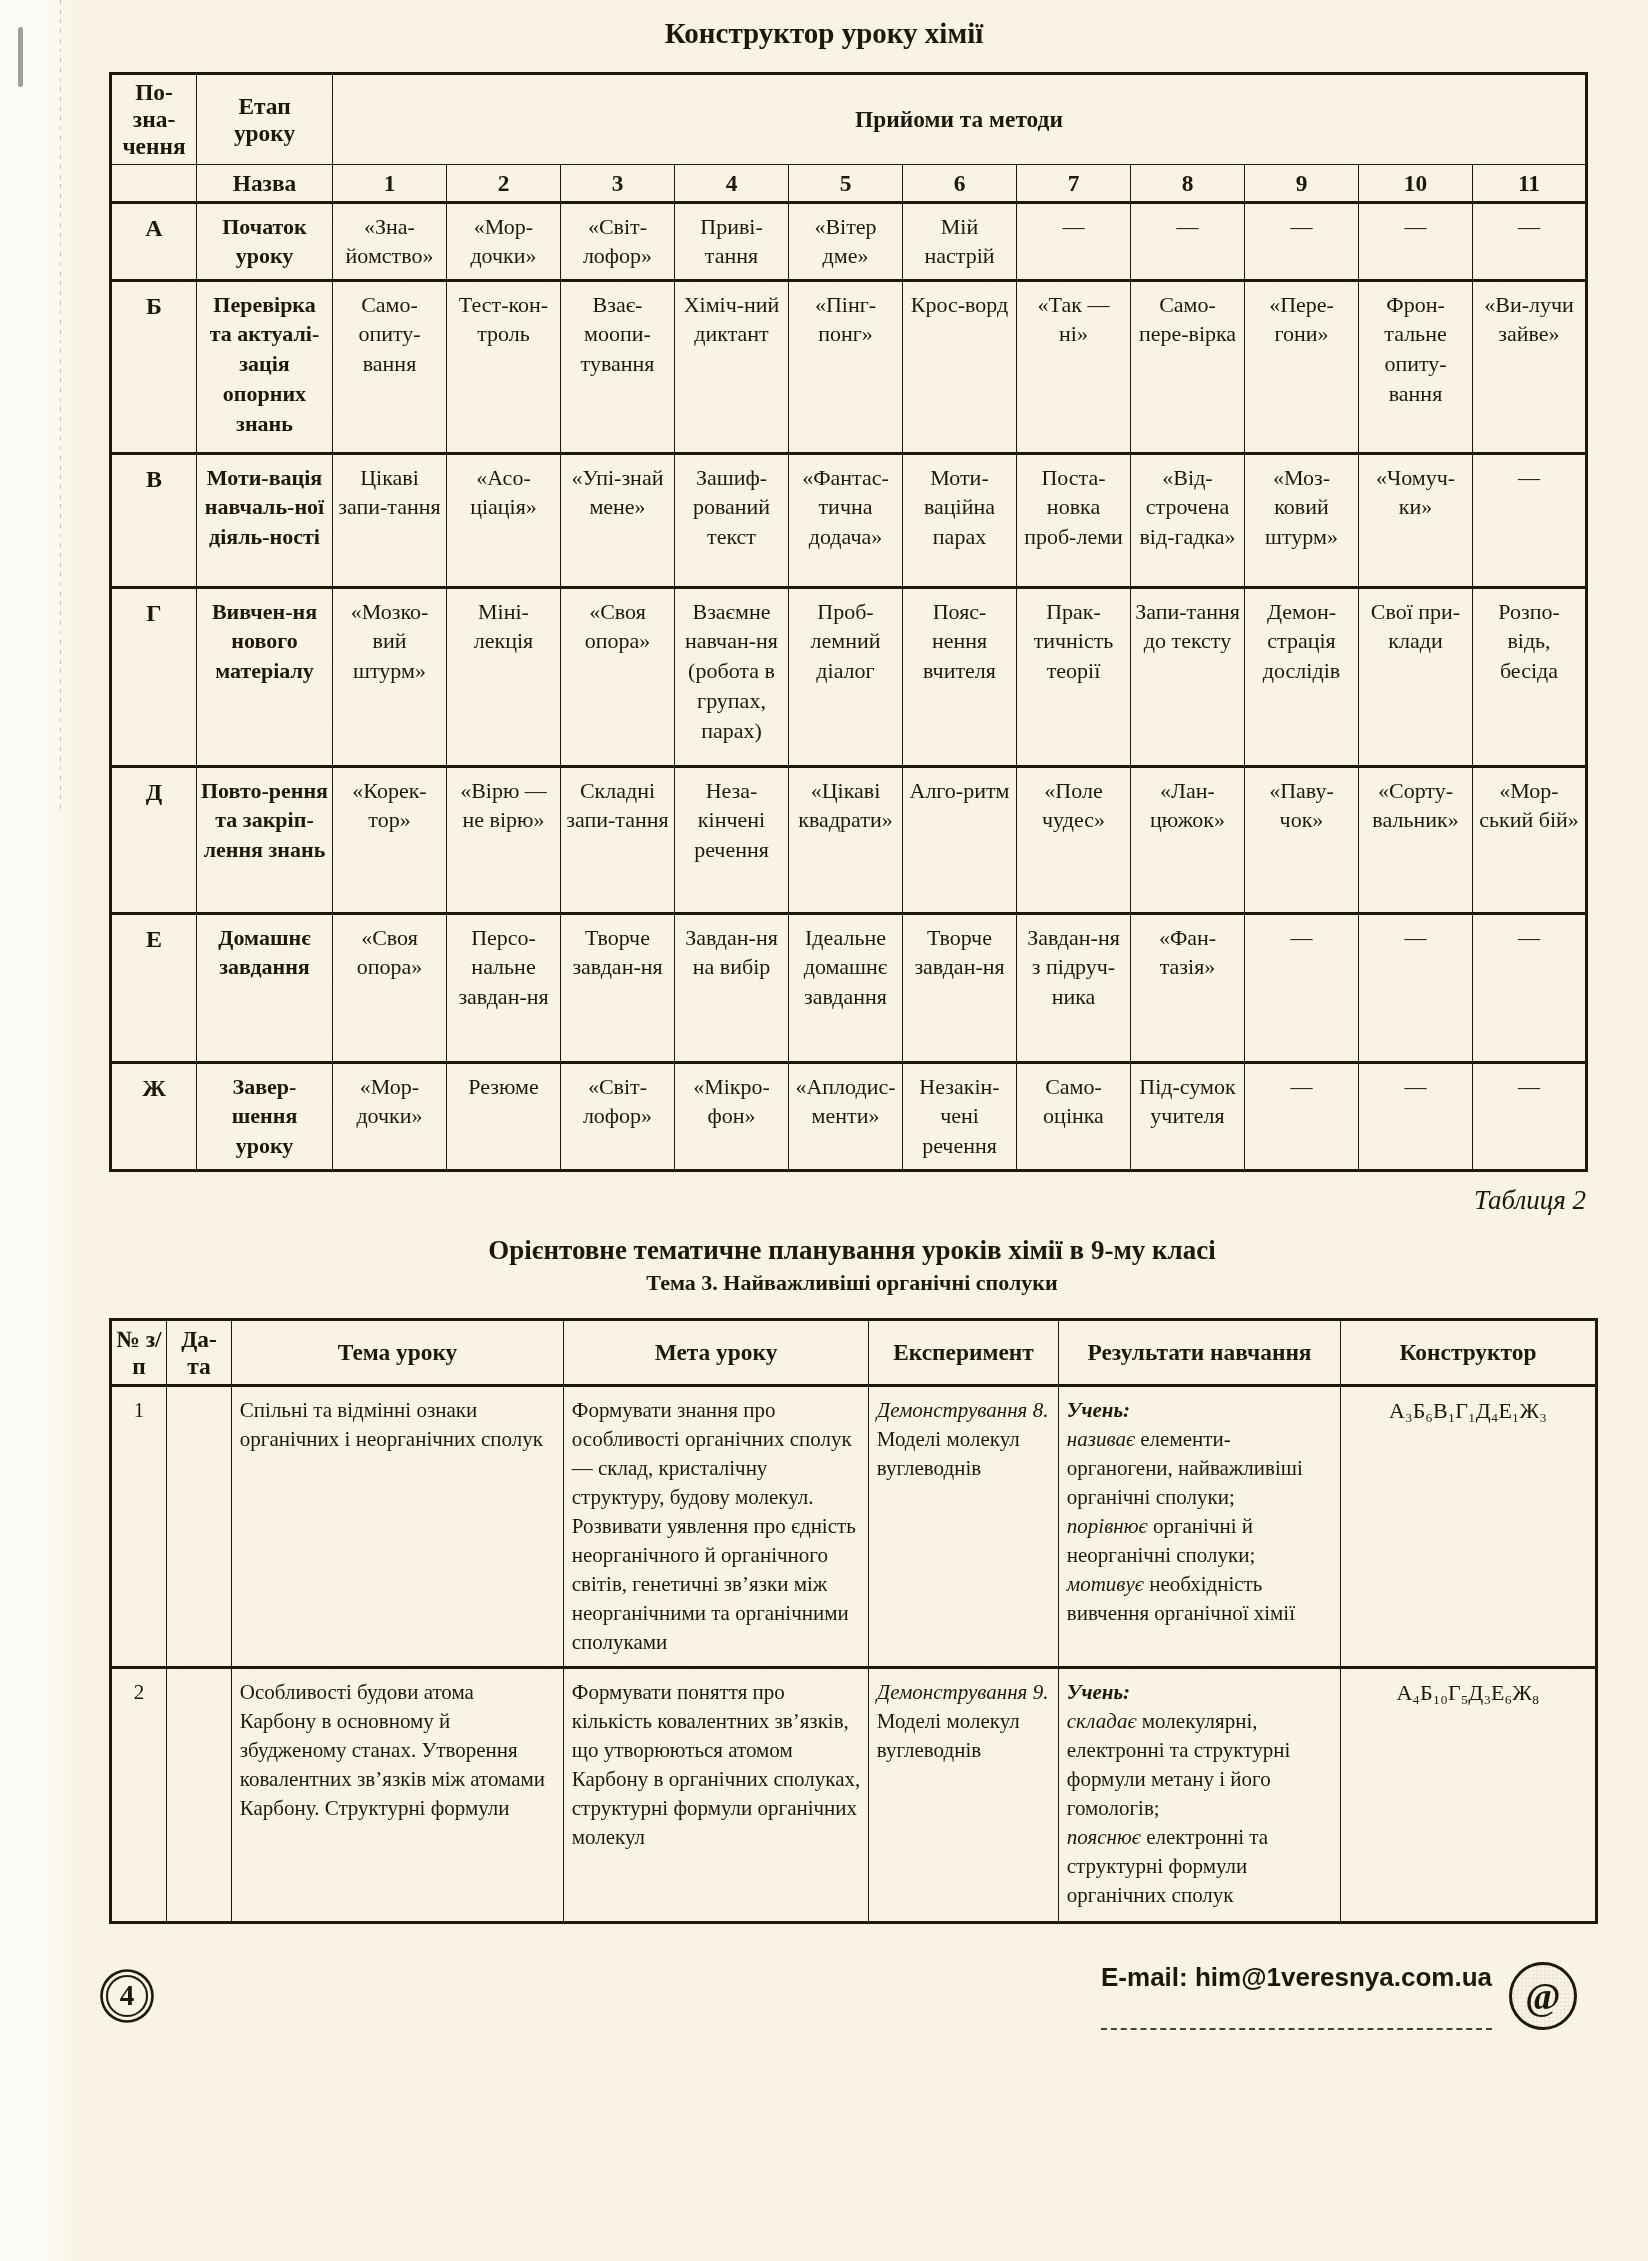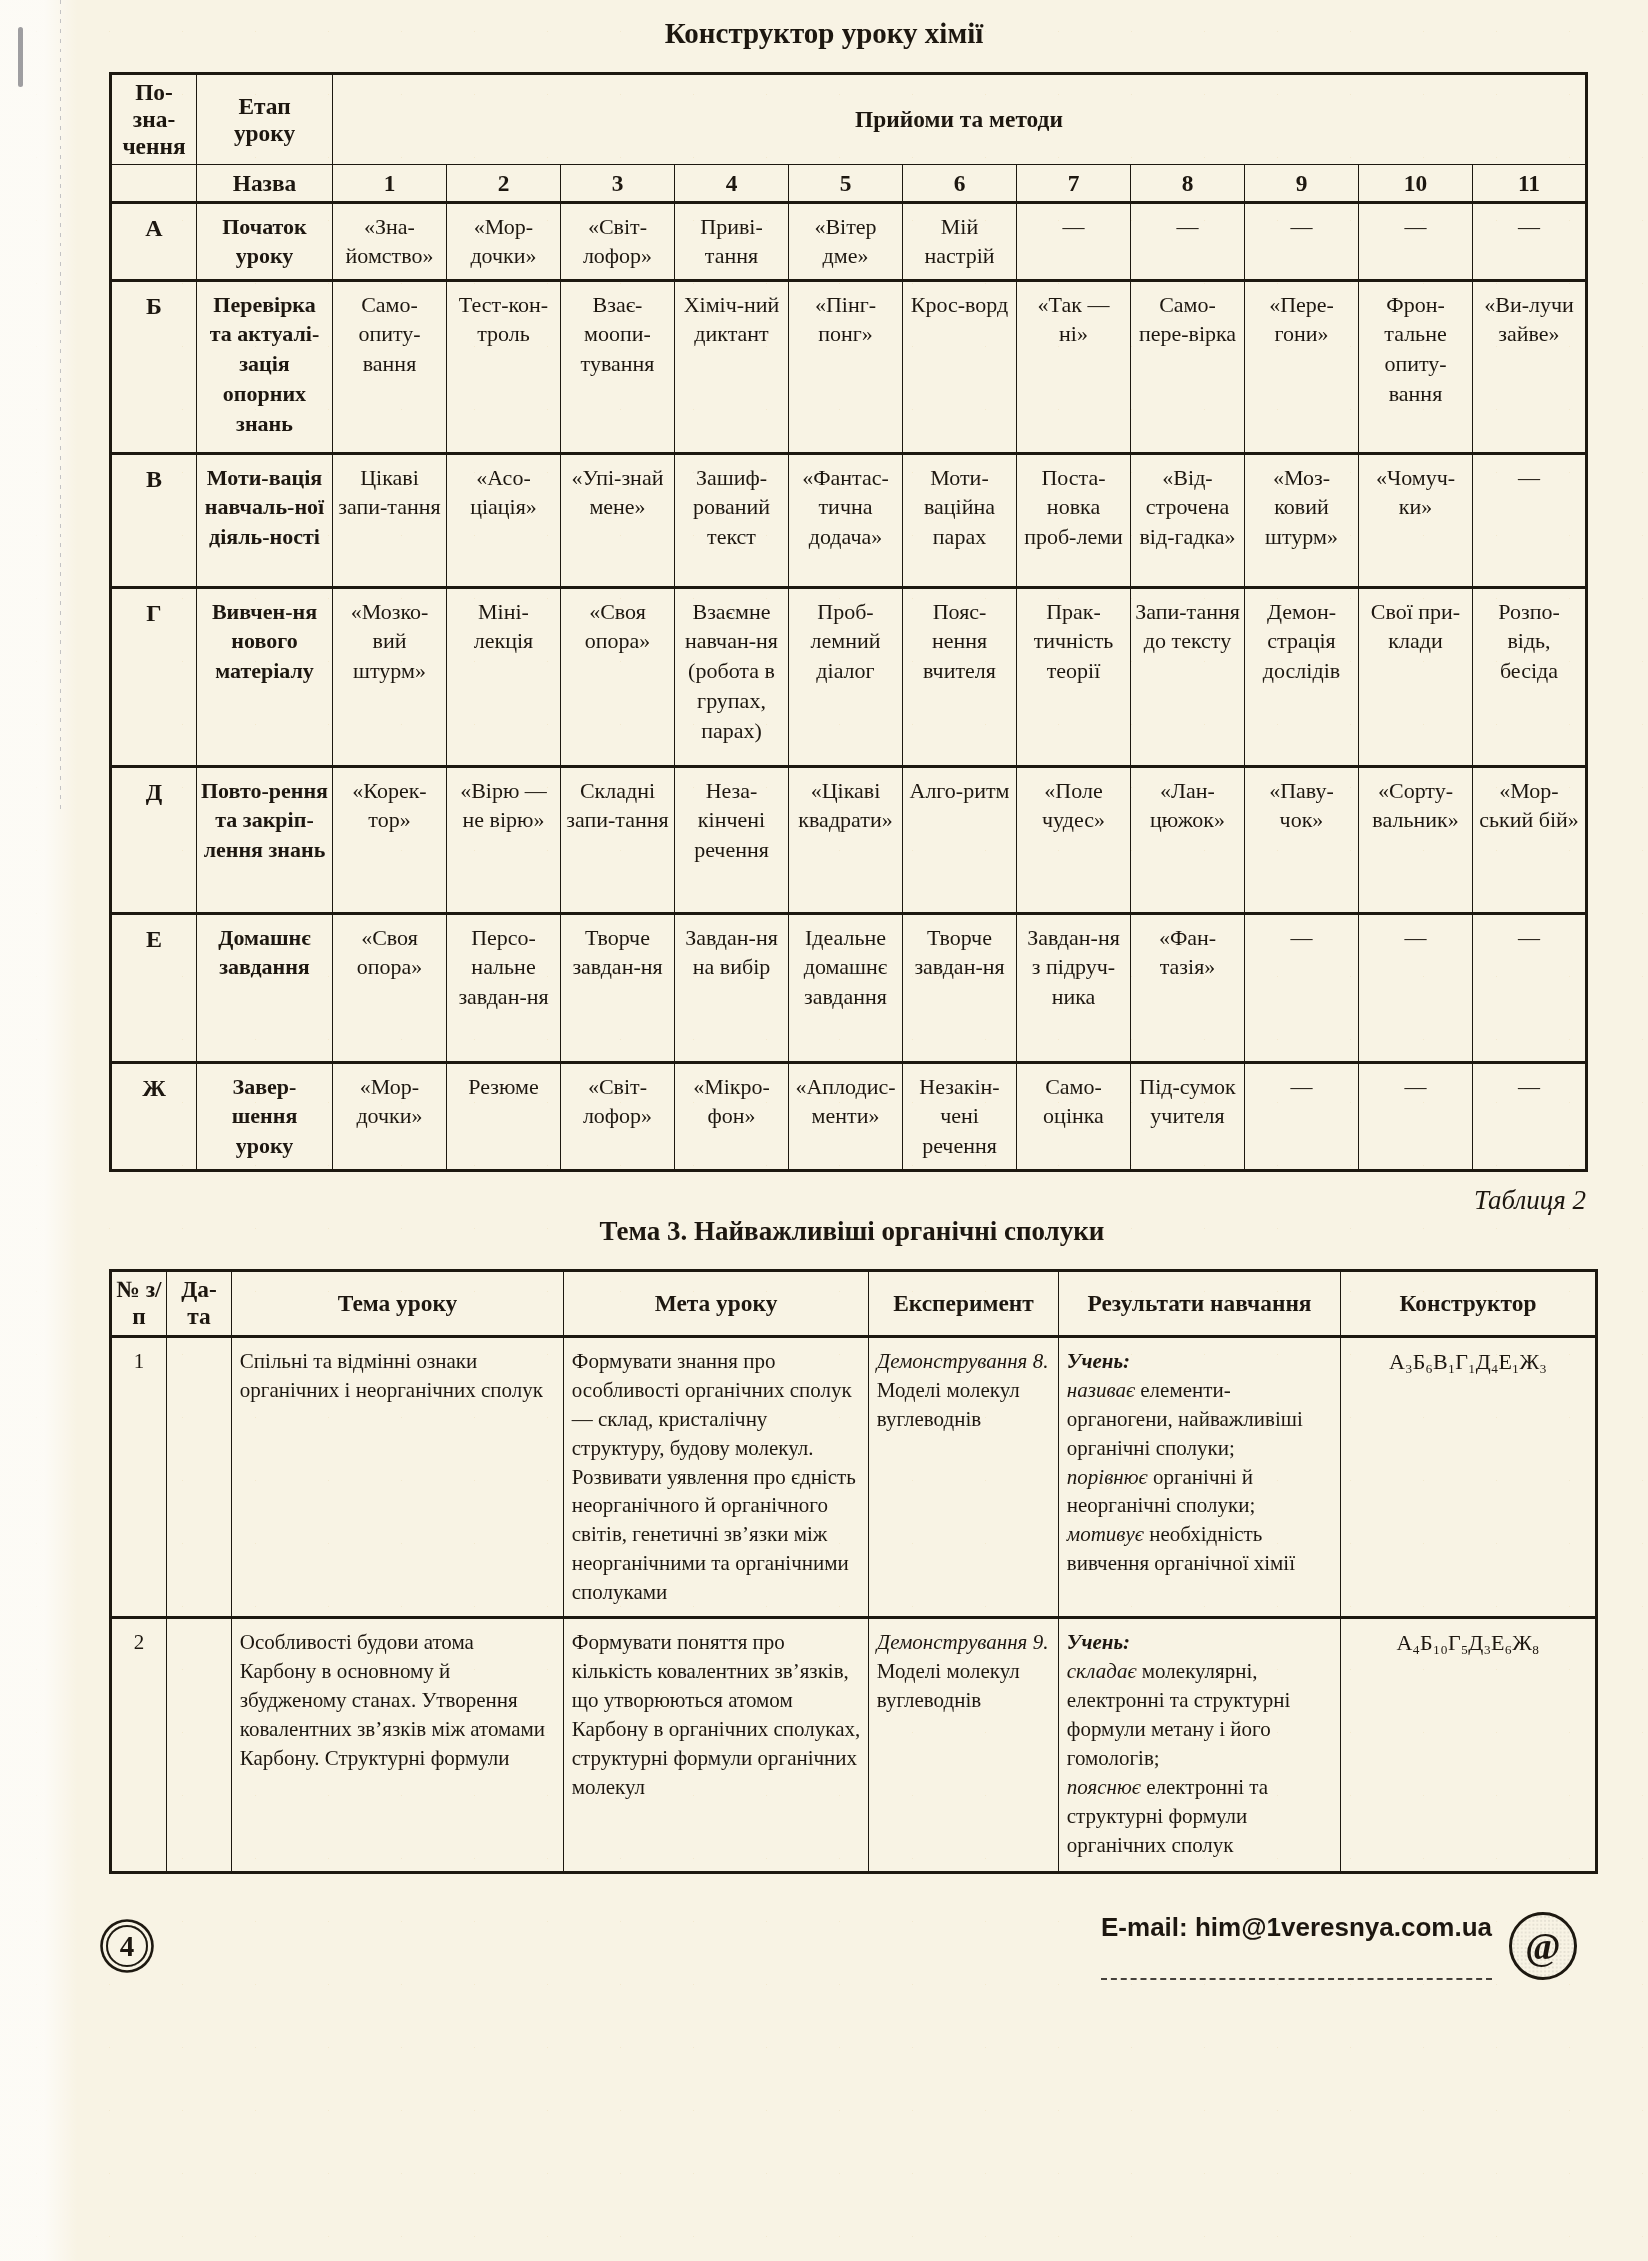--- a/index.html
+++ b/index.html
@@ -27,21 +27,21 @@
   .header{display:flex;align-items:flex-end;padding:26px 57px 0 99px;}
   .hdr-date{font-size:29px;font-weight:bold;white-space:nowrap;padding-bottom:3.9px;}
   .hdr-issue{font-size:29px;font-weight:bold;white-space:nowrap;padding-bottom:3.9px;}
   .hrule{flex:1;border-bottom:3.2px solid #2b251b;margin:0 14.3px 10.4px;}
   .masthead{font-size:77px;font-weight:bold;letter-spacing:1.9px;line-height:.9;
     margin-bottom:-9px;transform:scaleY(1.08);text-shadow:1.3px 0.6px 0 rgba(30,25,15,.35);}
 
   .caption{font-style:italic;font-size:27px;text-align:right;padding:13px 62px 0 0;}
   .t-title{font-size:29px;font-weight:bold;text-align:center;margin:17px 0 22px;}
   .t2-title1{font-size:27px;font-weight:bold;text-align:center;margin:19.5px 0 3.9px;}
-  .t2-title2{font-size:27px;font-weight:bold;text-align:center;margin:0 0 22px;}
+  .t2-title2{font-size:22px;font-weight:bold;text-align:center;margin:0 0 22px;}
 
   .content{padding:0 53px 0 109px;}
 
   
   table{border-collapse:collapse;width:1286px;table-layout:fixed;background:transparent;}
   th,td{border:1.9px solid #1d1810;box-sizing:border-box;overflow:hidden;}
   table{border:3.9px solid #1d1810;}
 
   
   #t1 th{font-weight:bold;font-size:23.4px;text-align:center;vertical-align:middle;padding:3.9px;}
@@ -229,20 +229,21 @@
             <td>Само-оцінка</td>
             <td>Під-сумок учителя</td>
             <td>—</td>
             <td>—</td>
             <td>—</td>
           </tr>
         </tbody>
     </table>
 
     <div class="caption" style="padding-right:9px;">Таблиця 2</div>
+    <div class="t2-title1">Орієнтовне тематичне планування уроків хімії в 9-му класі</div>
     <div class="t2-title2">Тема 3. Найважливіші органічні сполуки</div>
 
     <table id="t2">
       <colgroup>
         <col style="width:56px">
           <col style="width:65px">
           <col style="width:332px">
         <col style="width:305px">
           <col style="width:190px">
           <col style="width:282px">

